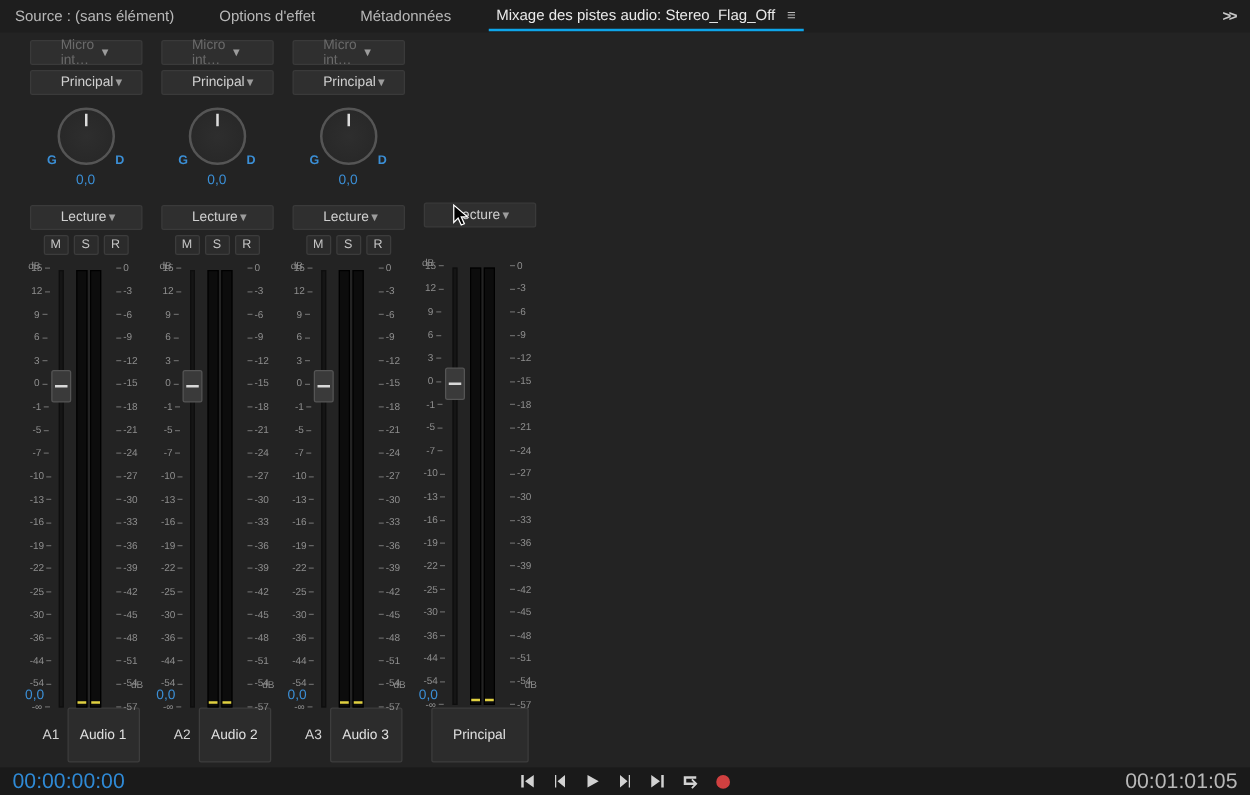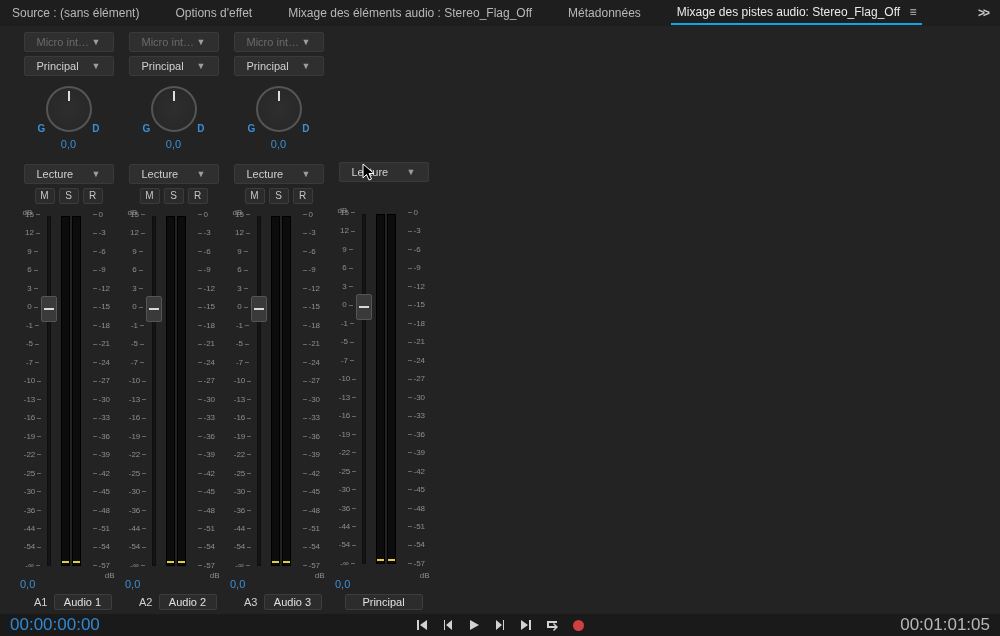--- a/index.html
+++ b/index.html
@@ -38,21 +38,21 @@
     align-items: center;
   }
   .dropdown {
     width: 90px;
     height: 20px;
     background: #2f2f2f;
     border: 1px solid #3a3a3a;
     display: flex;
     align-items: center;
     justify-content: space-between;
-    padding: 0 12px;
+    padding: 0 24px;
     color: #d0d0d0;
     font-size: 11px;
     margin-top: 4px;
     border-radius: 2px;
   }
   .dropdown.dim { color: #6a6a6a; }
   .dropdown .chev { font-size: 9px; color: #9c9c9c; }
   .pan-block { display:flex; flex-direction:column; align-items:center; margin-top:6px; height:78px;}
   .knob-wrap { position:relative; width:54px; height:54px; }
   .pan-knob {
@@ -131,21 +131,21 @@
   }
   .fader-val {
     color:#3b8fd6; font-size:11px; margin-top:auto; align-self:flex-start; margin-left:4px;
   }
   .label-row {
     display:flex; align-items:center; gap:6px; margin-top:4px; margin-bottom:4px; width:100%;
     justify-content:center;
   }
   .track-id { color:#d2d2d2; font-size:11px; width:22px; text-align:right;}
   .track-name {
-    background:#2c2c2c; border:1px solid #3d3d3d; padding:1px 8px;
+    background:#2c2c2c; border:1px solid #3d3d3d; padding:15px 8px;
     color:#e0e0e0; font-size:11px; border-radius:2px; min-width:58px; text-align:center;
   }
   .strip.principal .track-name { min-width:78px; }
   
   .footer {
     position:absolute; left:0; right:0; bottom:0; height:22px;
     background:#1a1a1a; display:flex; align-items:center;
     padding:0 10px; font-size:17px;
   }
   .tc-left { color:#2f8ad6; }
@@ -160,21 +160,20 @@
     z-index:50;
   }
   .menu-icon { font-size:12px; color:#bcbcbc; margin-left:6px;}
 </style>
 </head>
 <body>
 
 <div class="tabbar">
   <span class="tab">Source : (sans élément)</span>
   <span class="tab">Options d'effet</span>
-  <span class="tab">Mixage des éléments audio : Stereo_Flag_Off</span>
   <span class="tab">Métadonnées</span>
   <span class="tab active">
     <span>Mixage des pistes audio: Stereo_Flag_Off</span>
     <span class="menu-icon">≡</span>
   </span>
   <span class="overflow">&gt;&gt;</span>
 </div>
 
 <div class="mixer-area" id="mixer">
     <div class="strip">

